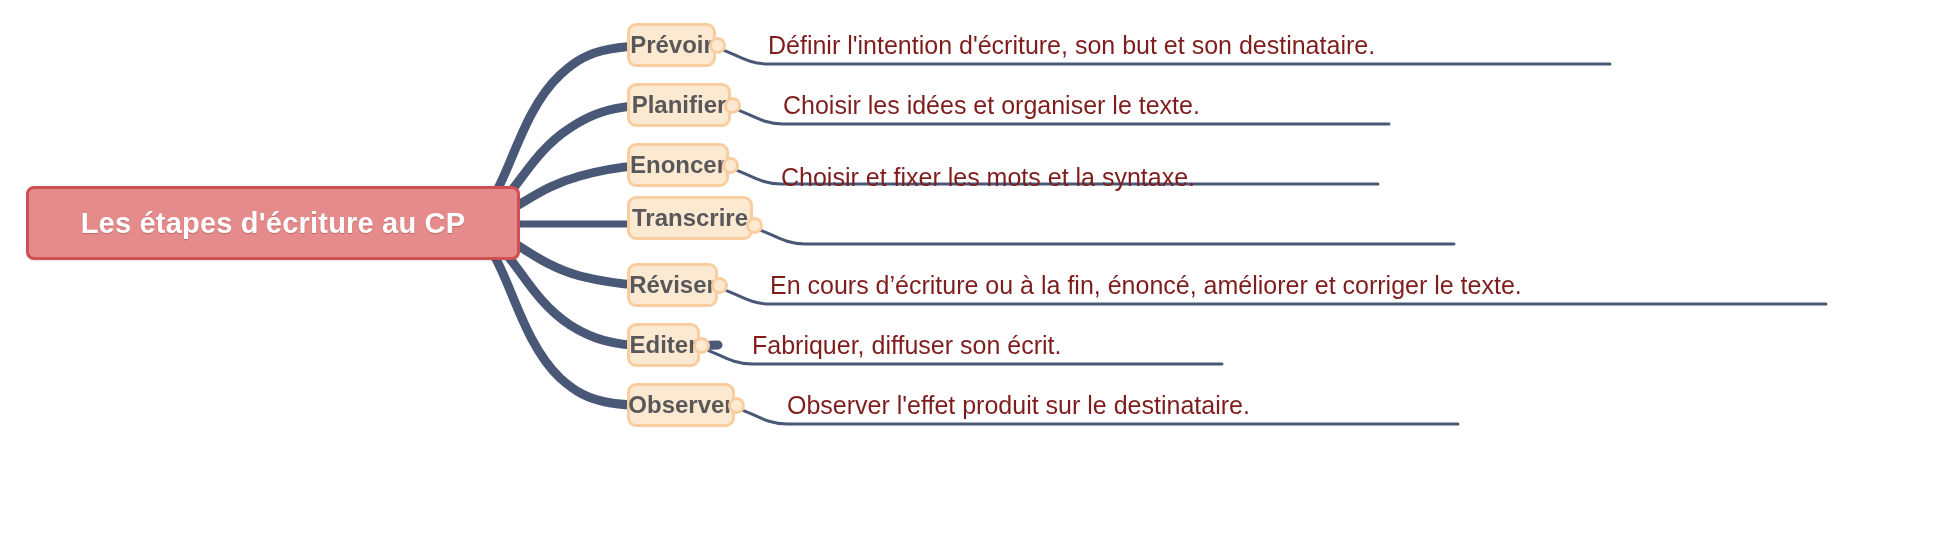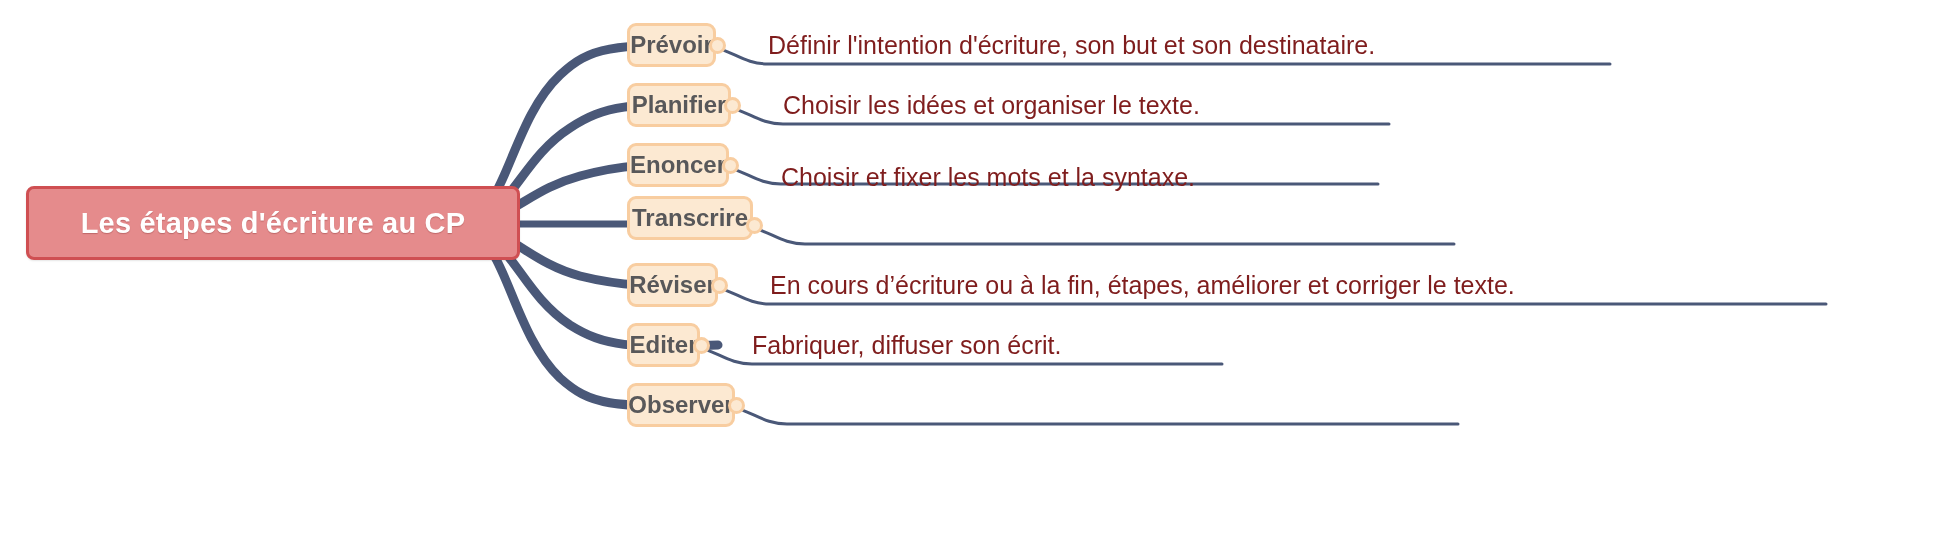--- a/index.html
+++ b/index.html
@@ -147,26 +147,27 @@
 
   <div class="topic" style="left:627px; top:196px; width:126px;">
     <span class="topic-label">Transcrire</span>
   </div>
   <div class="knob" style="left:746px; top:217px;"></div>
 
   <div class="topic" style="left:627px; top:263px; width:91px;">
     <span class="topic-label">Réviser</span>
   </div>
   <div class="knob" style="left:711px; top:277px;"></div>
-  <div class="desc" style="left:770px; top:273px;">En cours d’écriture ou à la fin, étapes, améliorer et corriger le texte.</div>
+  <div class="desc" style="left:770px; top:273px;">En cours d’écriture ou à la fin, énoncé, améliorer et corriger le texte.</div>
 
   <div class="topic" style="left:627px; top:323px; width:73px;">
     <span class="topic-label">Editer</span>
   </div>
   <div class="knob" style="left:693px; top:337px;"></div>
   <div class="desc" style="left:752px; top:333px;">Fabriquer, diffuser son écrit.</div>
 
   <div class="topic" style="left:627px; top:383px; width:108px;">
     <span class="topic-label">Observer</span>
   </div>
   <div class="knob" style="left:728px; top:397px;"></div>
+  <div class="desc" style="left:787px; top:393px;">Observer l'effet produit sur le destinataire.</div>
 
 </div>
 
 </body></html>

